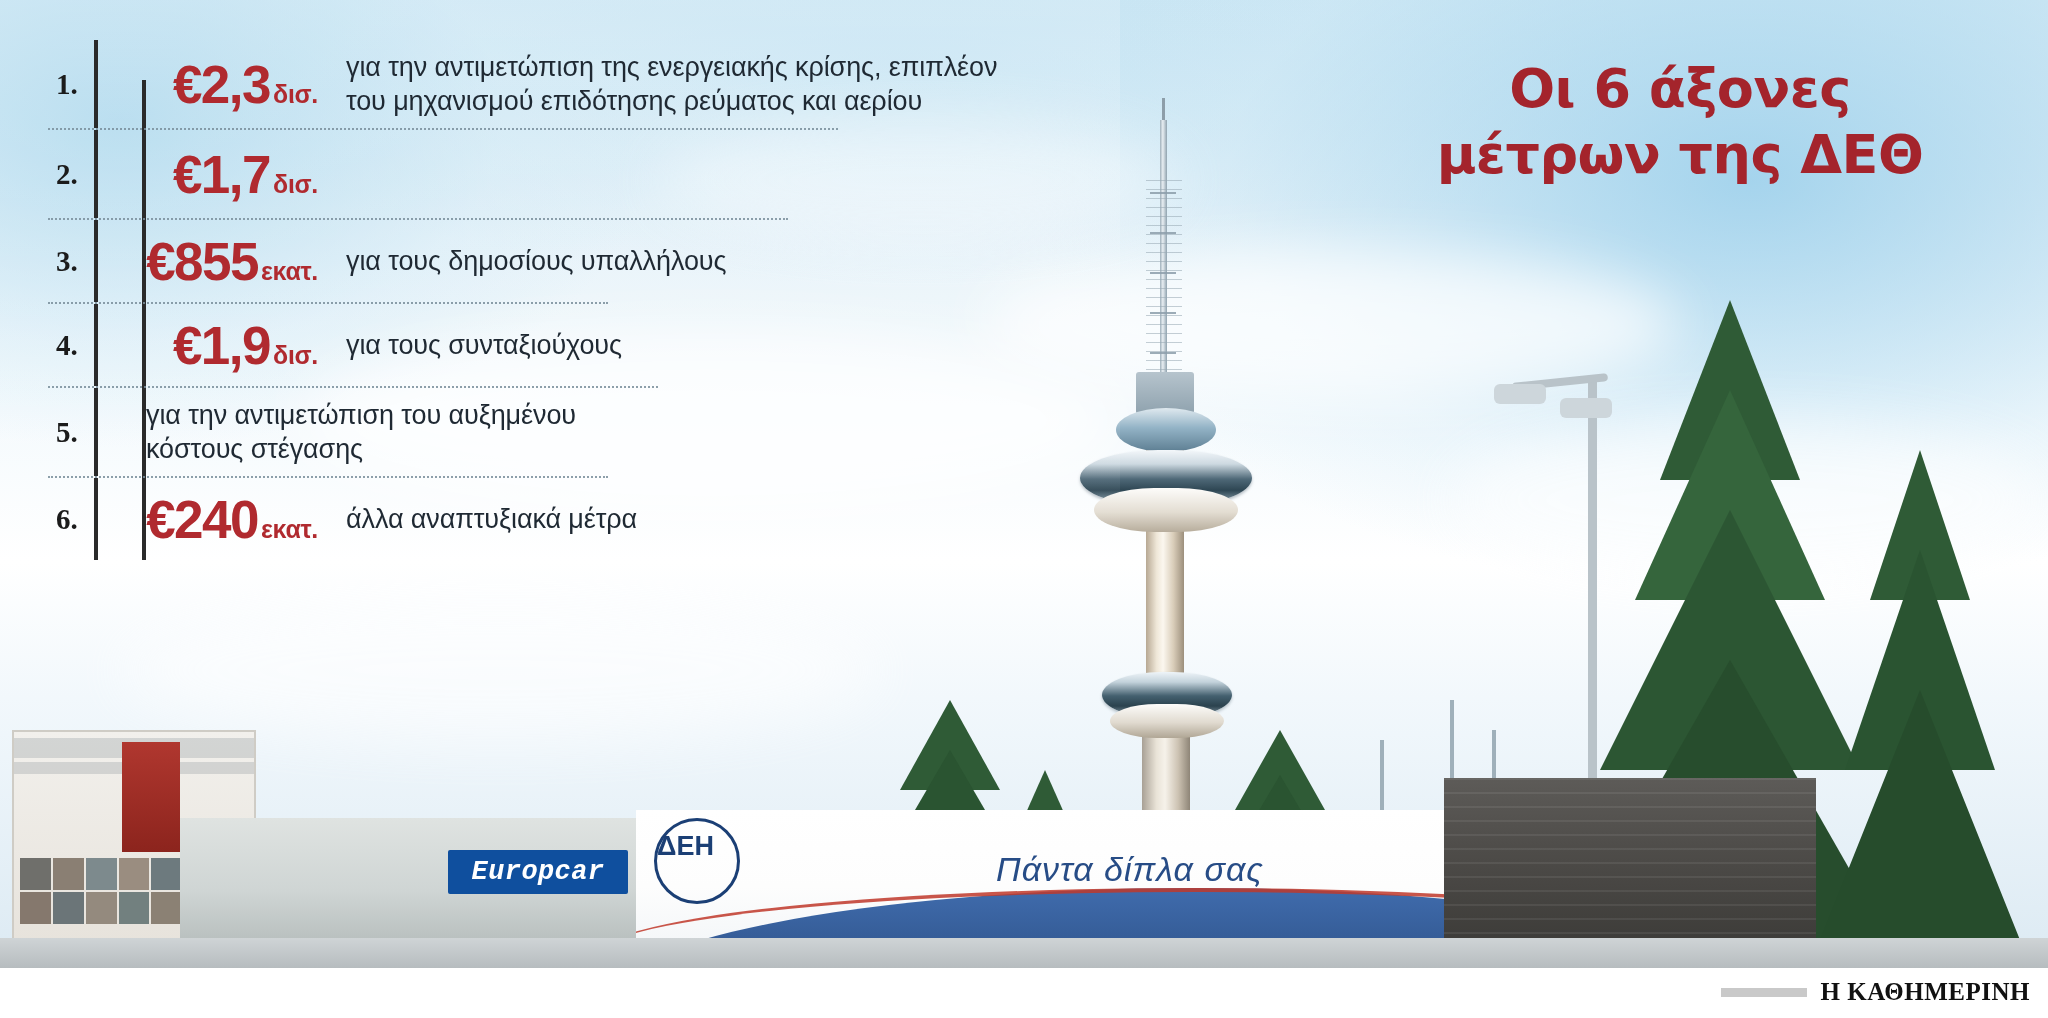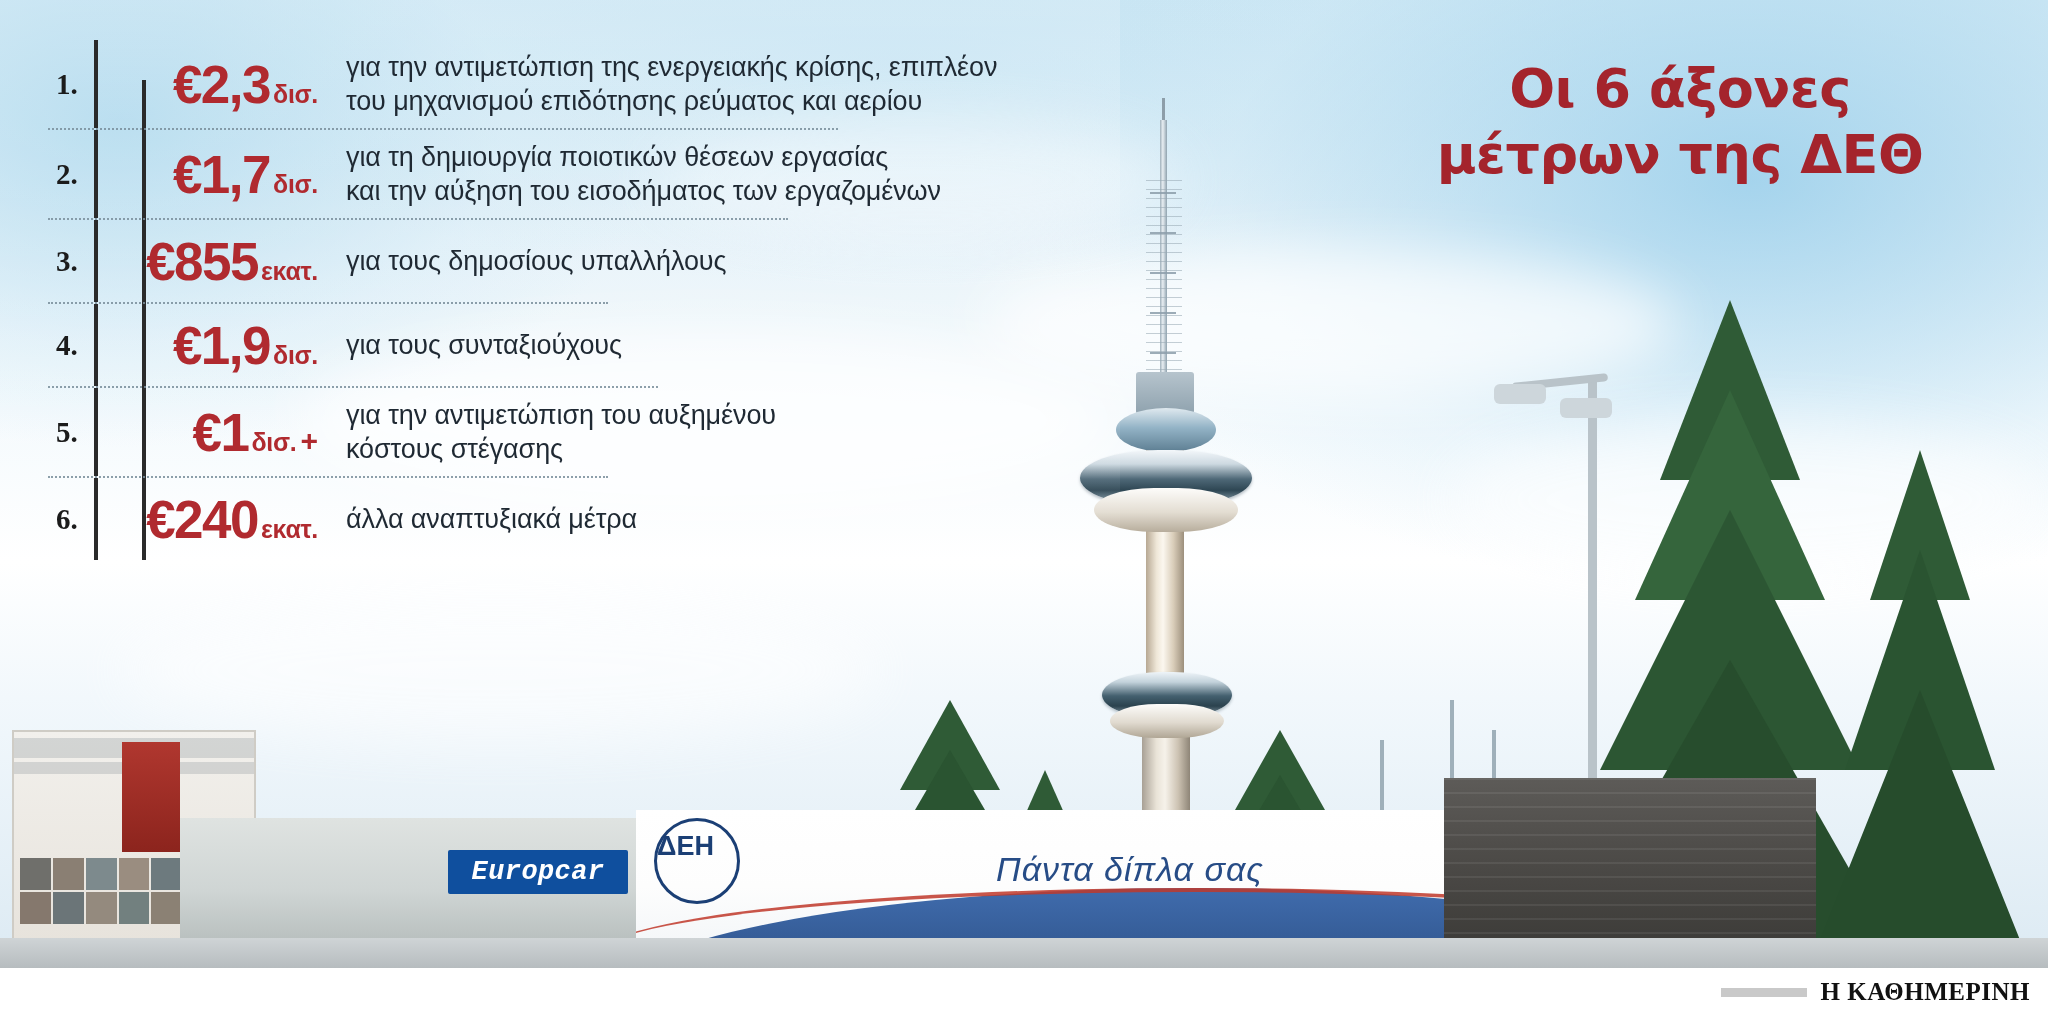--- a/index.html
+++ b/index.html
@@ -586,24 +586,20 @@
       </div>
     </div>
     <div class="rule rule-w1"></div>
 
     <div class="row r2">
       <div class="idx">2.</div>
       <div class="vbar"></div>
       <div class="amount">
         <span class="big">€1,7</span><span class="unit">δισ.</span>
       </div>
-      <div class="desc">
-        <span class="l1">για τη δημιουργία ποιοτικών θέσεων εργασίας</span>
-        <span class="l2">και την αύξηση του εισοδήματος των εργαζομένων</span>
-      </div>
     </div>
     <div class="rule rule-w2"></div>
 
     <div class="row r3">
       <div class="idx">3.</div>
       <div class="vbar"></div>
       <div class="amount">
         <span class="big">€855</span><span class="unit">εκατ.</span>
       </div>
       <div class="desc">
@@ -620,23 +616,20 @@
       </div>
       <div class="desc">
         <span class="l1">για τους συνταξιούχους</span>
       </div>
     </div>
     <div class="rule rule-w4"></div>
 
     <div class="row r5">
       <div class="idx">5.</div>
       <div class="vbar"></div>
-      <div class="amount">
-        <span class="big">€1</span><span class="unit">δισ.</span><span class="plus">+</span>
-      </div>
       <div class="desc">
         <span class="l1">για την αντιμετώπιση του αυξημένου</span>
         <span class="l2">κόστους στέγασης</span>
       </div>
     </div>
     <div class="rule rule-w5"></div>
 
     <div class="row r6">
       <div class="idx">6.</div>
       <div class="vbar"></div>

